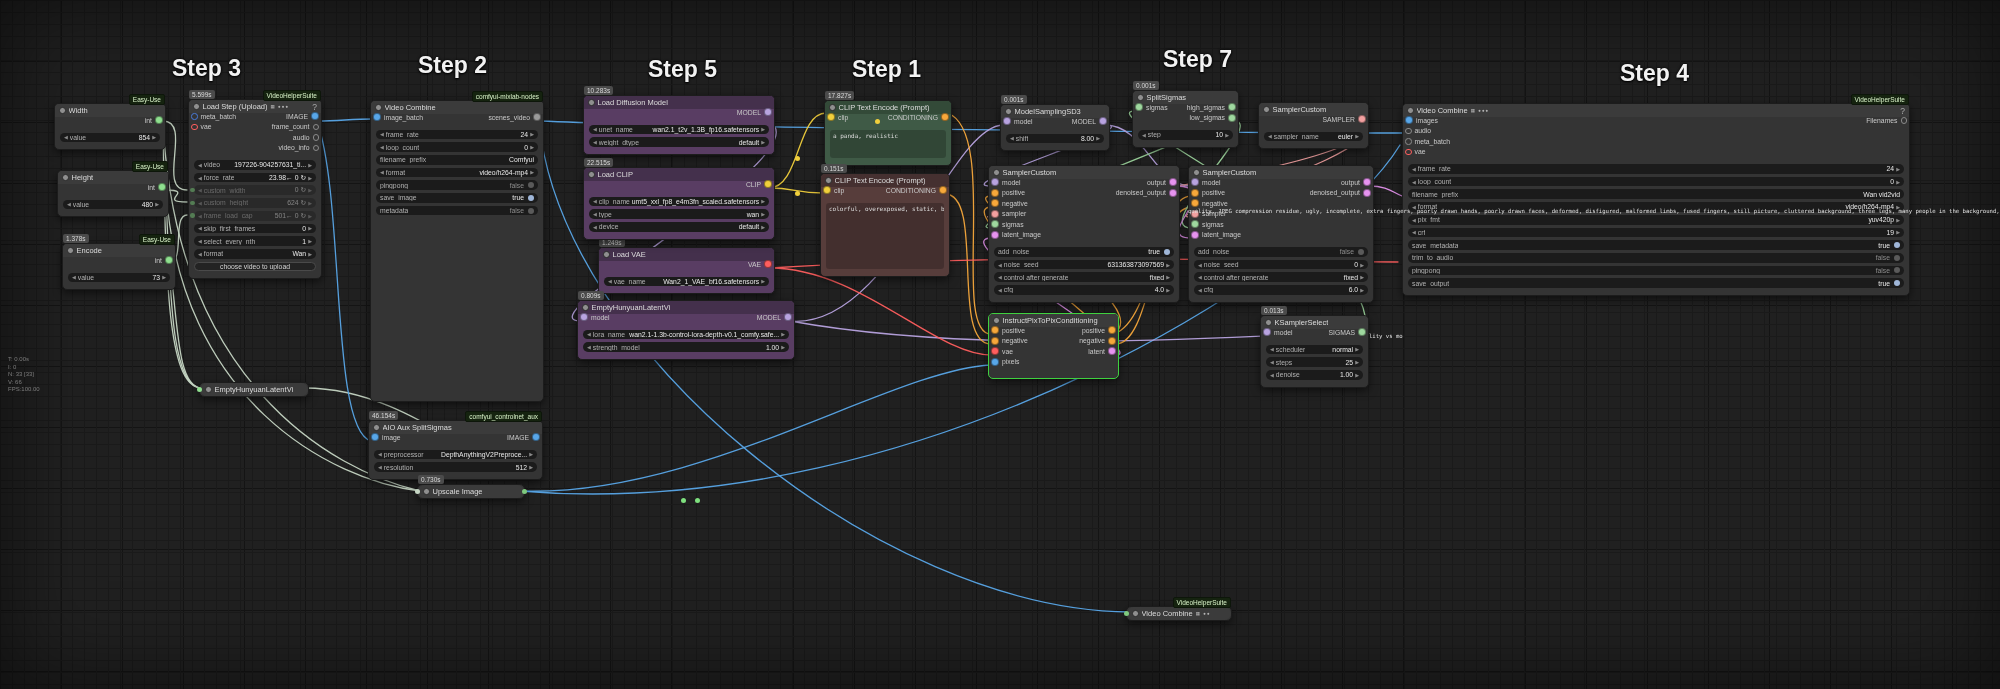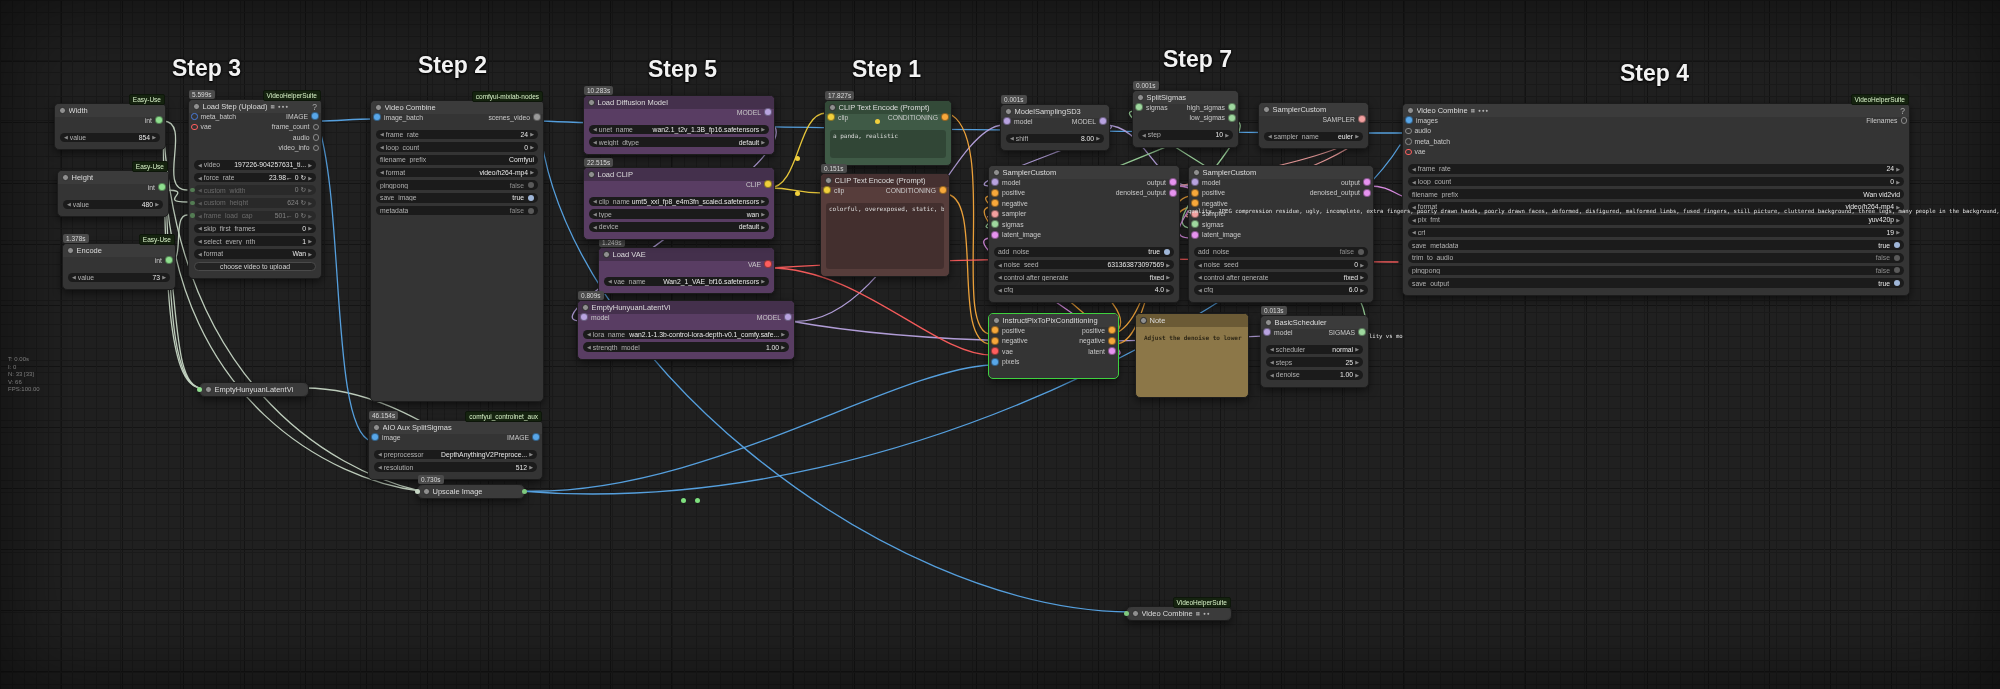--- a/index.html
+++ b/index.html
@@ -686,32 +686,25 @@
         </div>
         <div class="port out" style="top: 21.5px; right: 2px; color: rgb(247, 168, 59);">
           <span class="pdot" style="background: rgb(247, 168, 59);"></span>
           <span class="plabel">negative</span>
         </div>
         <div class="port out" style="top: 32px; right: 2px; color: rgb(230, 147, 239);">
           <span class="pdot" style="background: rgb(230, 147, 239);"></span>
           <span class="plabel">latent</span>
         </div>
       </div>
-      <div class="node theme-note" style="left: 1135px; top: 313px; width: 112px; height: 83px;">
-        <div class="node-header">
-          <span class="n-dot"></span>
-          <span class="n-title">Note</span>
-        </div>
-        <div class="w-text" style="top: 18px; height: 58px;">Adjust the denoise to lower if you wha</div>
-      </div>
       <div class="node theme-gray" style="left: 1260px; top: 315px; width: 107px; height: 70.6px;">
         <div class="badge badge-l">0.013s</div>
         <div class="node-header">
           <span class="n-dot"></span>
-          <span class="n-title">BasicScheduler</span>
+          <span class="n-title">KSamplerSelect</span>
         </div>
         <div class="port in" style="top: 11px; left: 2px; color: rgb(184, 163, 224);">
           <span class="pdot" style="background: rgb(184, 163, 224);"></span>
           <span class="plabel">model</span>
         </div>
         <div class="port out" style="top: 11px; right: 2px; color: rgb(159, 216, 159);">
           <span class="pdot" style="background: rgb(159, 216, 159);"></span>
           <span class="plabel">SIGMAS</span>
         </div>
         <div class="widget" style="top: 28.5px;">

